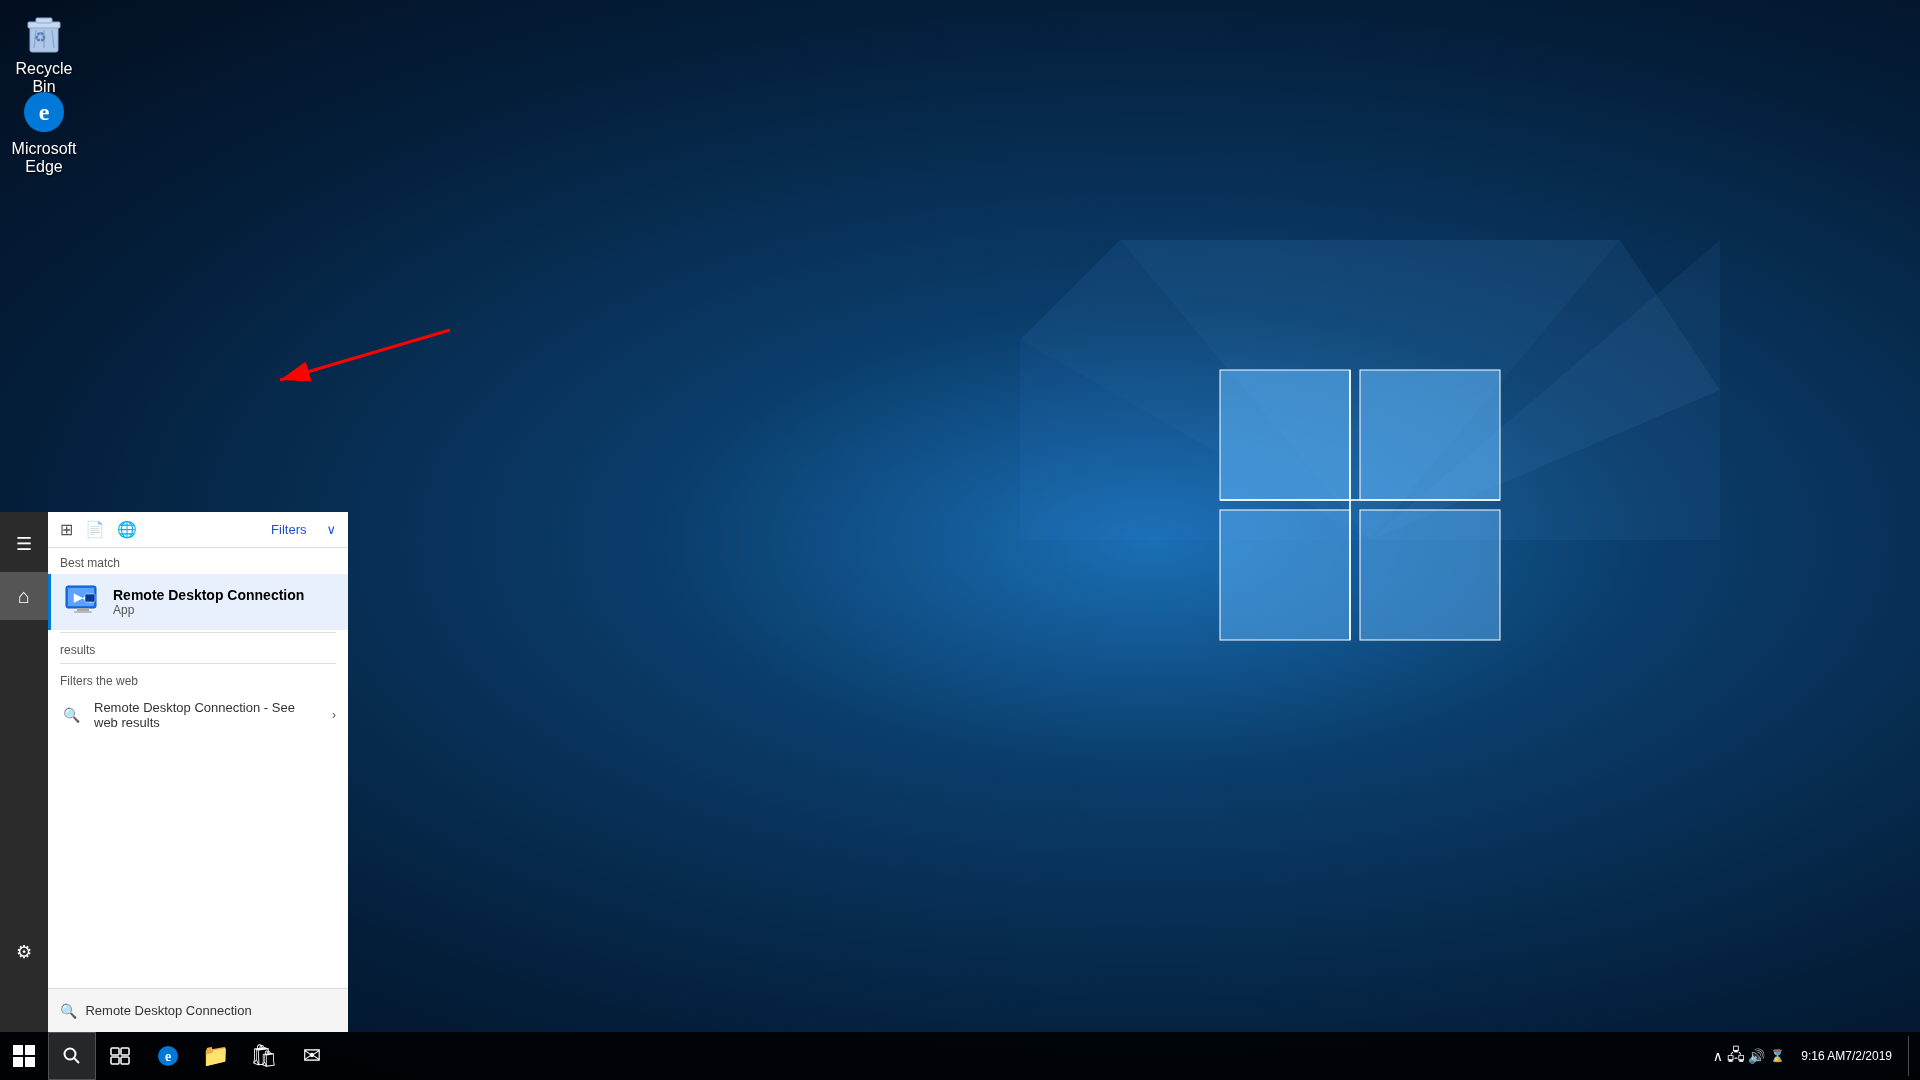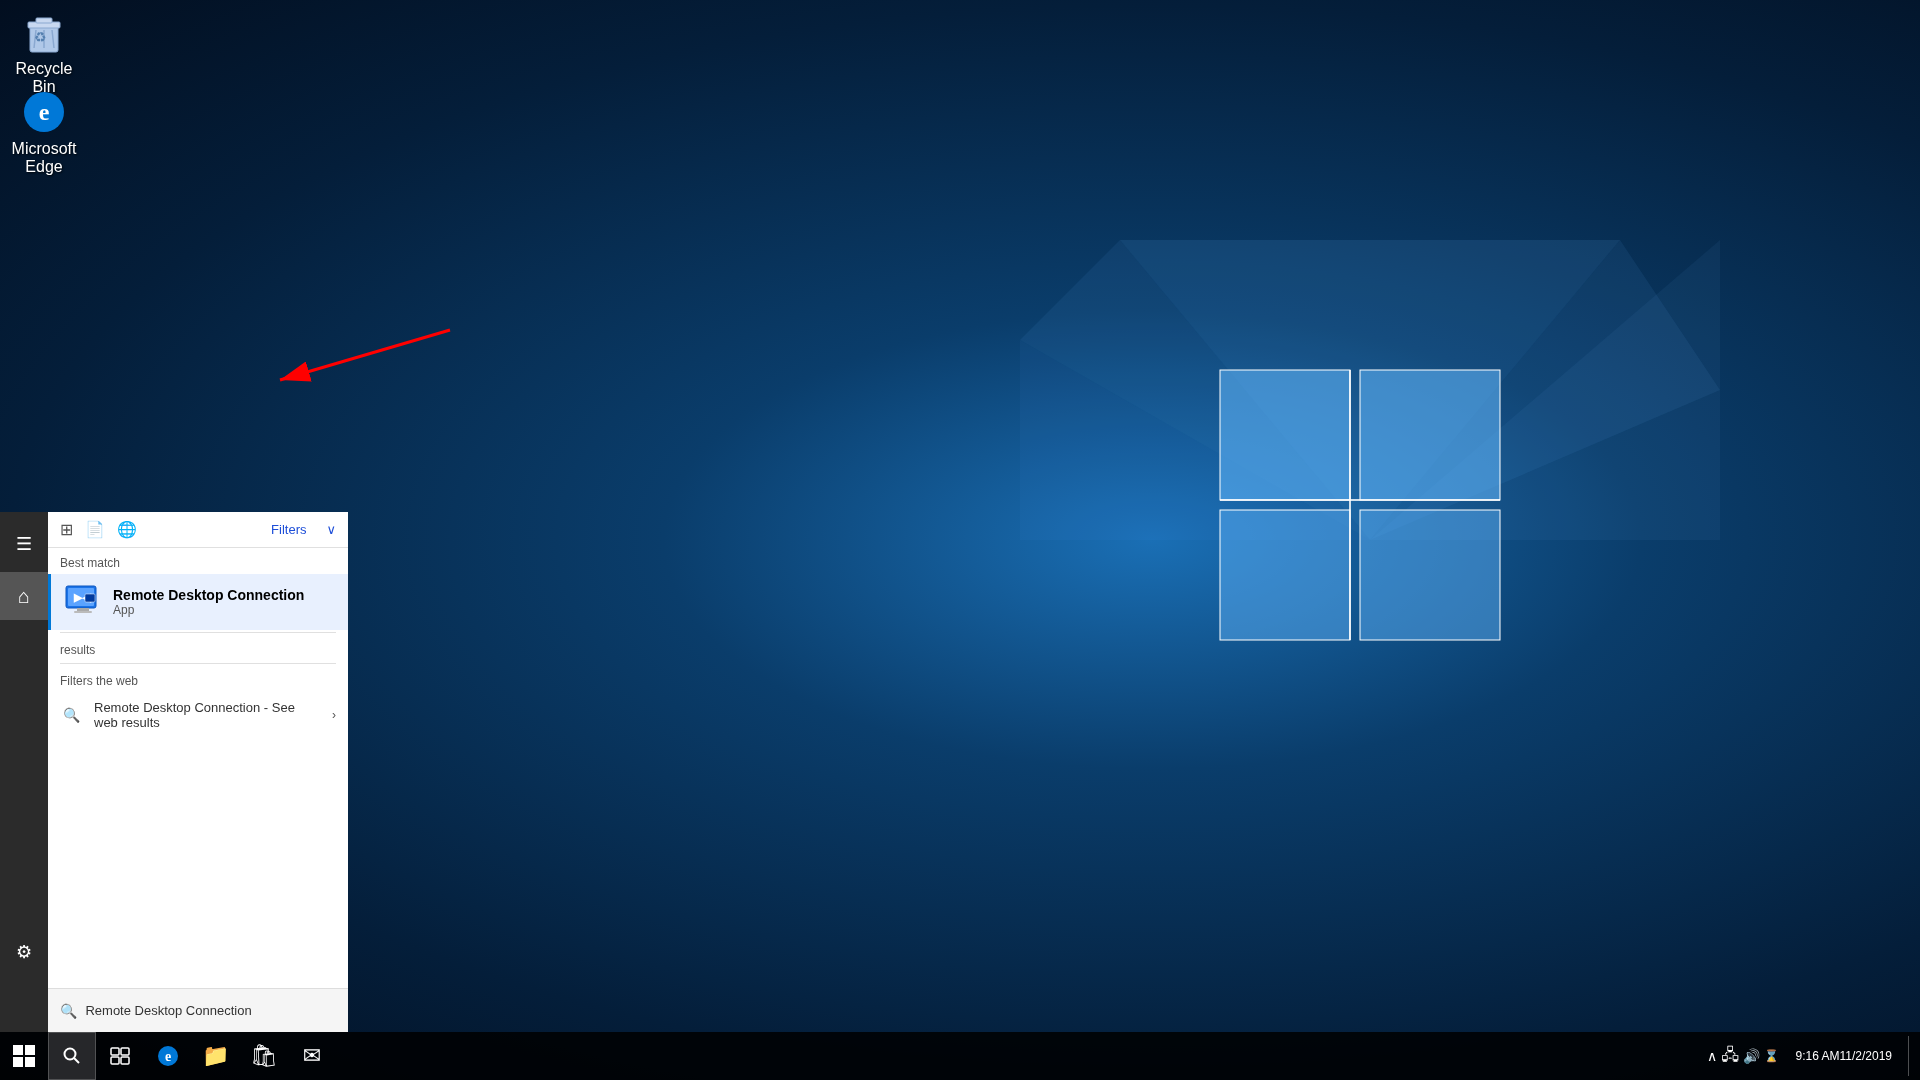--- a/index.html
+++ b/index.html
@@ -561,20 +561,20 @@
 
       <div class="taskbar-systray">
         <span style="cursor:pointer;">∧</span>
         <span style="cursor:pointer;font-size:16px;">🖧</span>
         <span style="cursor:pointer;font-size:14px;">🔊</span>
         <span style="font-size:12px;">⌛</span>
       </div>
 
       <div class="taskbar-clock">
         <span>9:16 AM</span>
-        <span>11/2/2019</span>
+        <span>7/2/2019</span>
       </div>
 
       <div style="width:4px;height:40px;border-left:1px solid rgba(255,255,255,0.3);cursor:pointer;"></div>
     </div>
   </div>
 
 </div>
 
 </body></html>

